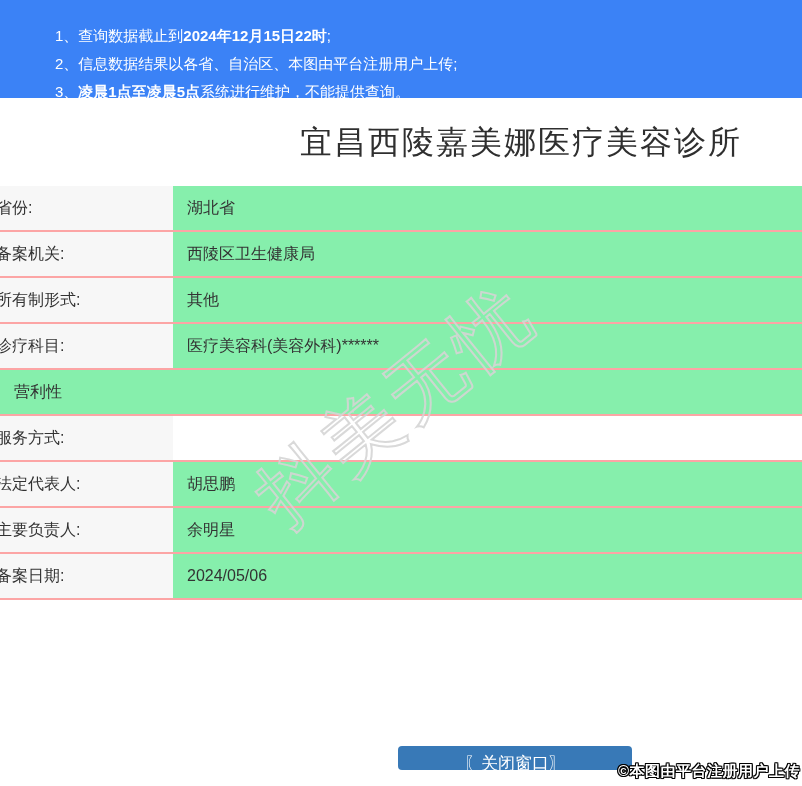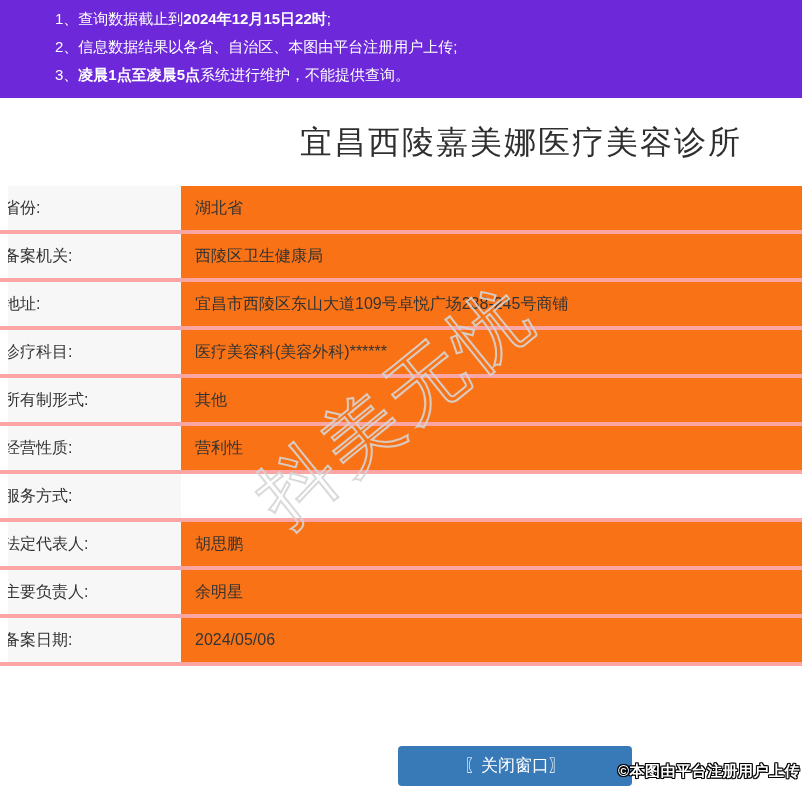--- a/index.html
+++ b/index.html
@@ -4,58 +4,58 @@
 <style>
   html,body { margin:0; padding:0; }
   body {
     width:802px; height:786px; position:relative; overflow:hidden;
     background:#ffffff; font-family:"Liberation Sans", sans-serif;
   }
 
   
   .notice-bar {
     position:absolute; top:0; left:0; width:802px; height:98px;
-    background:#6d28d9; box-sizing:border-box;
-    padding:5px 10px 0 55px; color:#ffffff; z-index:3;
+    background:#3b82f6; box-sizing:border-box;
+    padding:22px 10px 0 55px; color:#ffffff; z-index:3;
   }
   .notice-line { font-size:15px; line-height:28px; white-space:nowrap; }
   .notice-line b { font-weight:bold; }
 
   
   .page-title {
     position:absolute; top:123px; left:0; width:802px;
     text-align:center; transform:translateX(120px);
     font-size:32px; line-height:38px; letter-spacing:2px;
     color:#2f2f2f; z-index:1;
   }
 
   
   .info-table { position:absolute; top:186px; left:0; width:802px; z-index:1; }
-  .info-row { display:flex; height:44px; border-bottom:4px solid #fca5a5;padding-left:8px; }
+  .info-row { display:flex; height:44px; border-bottom:2px solid #fca5a5; }
   .cell-label {
     width:173px; background:#f7f7f7; font-size:16px; color:#333333;
     line-height:44px; text-indent:-4px; white-space:nowrap; overflow:hidden;
   }
   .cell-value {
     flex:1; padding-left:14px; font-size:16px; color:#333333;
-    line-height:44px; background:#f97316; white-space:nowrap;
+    line-height:44px; background:#86efac; white-space:nowrap;
   }
 
   
   .watermark {
     position:absolute; left:225px; top:350px; width:350px; height:86px;
     z-index:5; transform:rotate(-39deg); transform-origin:center;
     font-size:76px; letter-spacing:6px; white-space:nowrap;
     color:transparent; -webkit-text-stroke:2px #d5d5d5;
     opacity:0.9; pointer-events:none;
   }
 
   
   .close-button {
-    position:absolute; left:398px; top:746px; width:234px; height:40px;
+    position:absolute; left:398px; top:746px; width:234px; height:24px;
     background:#3879b7; border:none; border-radius:4px;
     color:#ffffff; font-size:17px; line-height:36px; text-align:center;
     cursor:pointer; font-family:inherit; z-index:2; padding:0;
   }
 
   
   .credit {
     position:absolute; right:2px; top:762px; z-index:6;
     font-size:15px; font-weight:bold; color:#ffffff; letter-spacing:0.5px;
     text-shadow:-1px -1px 0 #000, 1px -1px 0 #000, -1px 1px 0 #000, 1px 1px 0 #000,
@@ -76,33 +76,28 @@
 <div class="info-table">
   <div class="info-row">
     <div class="cell-label">省份:</div>
     <div class="cell-value">湖北省</div>
   </div>
   <div class="info-row">
     <div class="cell-label">备案机关:</div>
     <div class="cell-value">西陵区卫生健康局</div>
   </div>
   <div class="info-row">
-    <div class="cell-label">地址:</div>
-    <div class="cell-value">宜昌市西陵区东山大道109号卓悦广场238-245号商铺</div>
+    <div class="cell-label">所有制形式:</div>
+    <div class="cell-value">其他</div>
   </div>
   <div class="info-row">
     <div class="cell-label">诊疗科目:</div>
     <div class="cell-value">医疗美容科(美容外科)******</div>
   </div>
   <div class="info-row">
-    <div class="cell-label">所有制形式:</div>
-    <div class="cell-value">其他</div>
-  </div>
-  <div class="info-row">
-    <div class="cell-label">经营性质:</div>
     <div class="cell-value">营利性</div>
   </div>
   <div class="info-row">
     <div class="cell-label">服务方式:</div>
   </div>
   <div class="info-row">
     <div class="cell-label">法定代表人:</div>
     <div class="cell-value">胡思鹏</div>
   </div>
   <div class="info-row">

